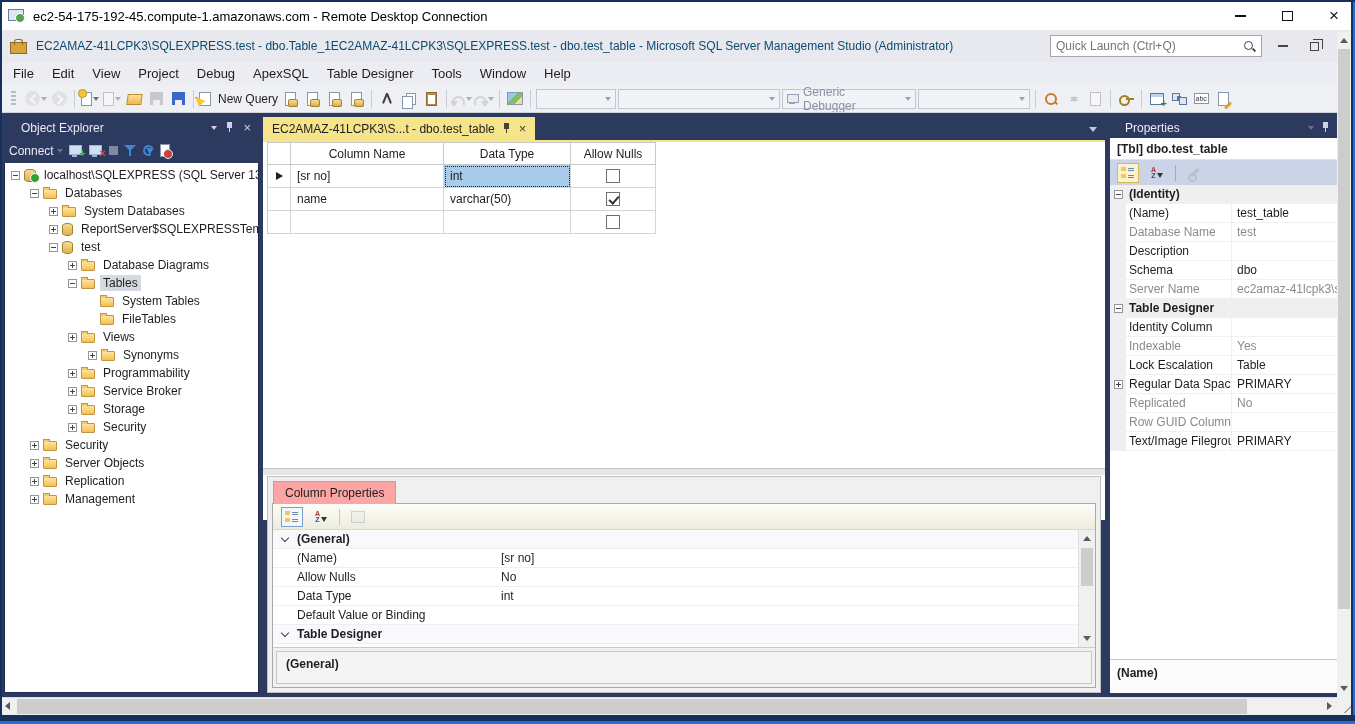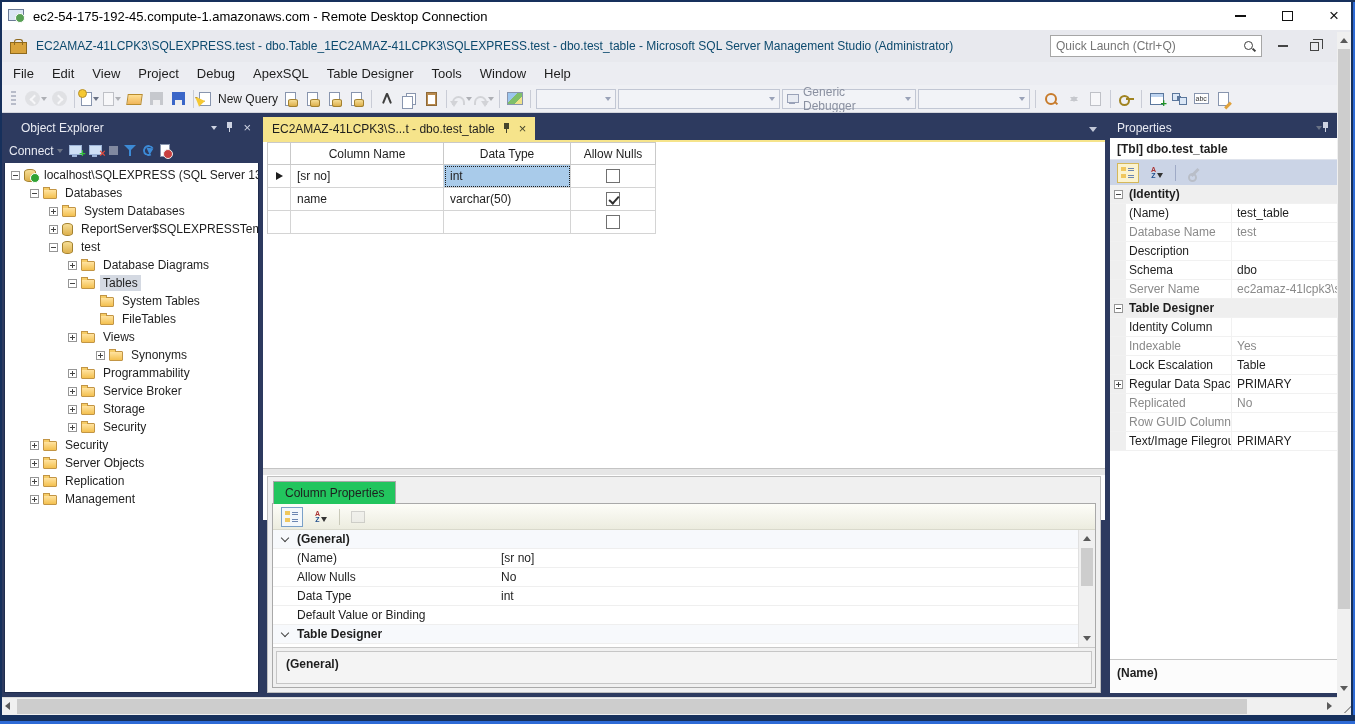--- a/index.html
+++ b/index.html
@@ -154,21 +154,21 @@
   .c0{width:23px}.c1{width:153px}.c2{width:127px}.c3{width:85px}
   .txt-cell{padding-left:6px}
   .sel-type{background:var(--selBlue,#a9cbea);outline:1px dotted #1e1e1e;outline-offset:-2px}
   .tri{margin:auto;width:0;height:0;border-left:7px solid #1e1e1e;border-top:4px solid transparent;border-bottom:4px solid transparent}
   .cb{width:14px;height:14px;border:1px solid #707070;background:#fff;margin:auto;position:relative}
   .cb.checked::before{content:"";position:absolute;left:2px;top:3px;width:8px;height:4px;border-left:2px solid #2f2f2f;border-bottom:2px solid #2f2f2f;transform:rotate(-48deg)}
   .splitter{position:absolute;left:0;right:0;top:351px;height:8px;background:#e6e6e6;border-top:1px solid #c4c4c4;border-bottom:1px solid #fff}
 
   
   .colprops{position:absolute;left:4px;right:4px;top:359px;bottom:0;background:#f0f0f0;border:1px solid #bfbfbf}
-  .cp-tab{position:absolute;top:4px;left:5px;height:23px;padding:0 11px;background:#22c55e;border:1px solid #a9a9a9;border-bottom:none;display:flex;align-items:center;font-size:12px;z-index:2}
+  .cp-tab{position:absolute;top:4px;left:5px;height:23px;padding:0 11px;background:#fca5a5;border:1px solid #a9a9a9;border-bottom:none;display:flex;align-items:center;font-size:12px;z-index:2}
   .cp-box{position:absolute;left:4px;right:4px;top:26px;bottom:4px;border:1px solid #a9a9a9;background:#f0f0f0;display:flex;flex-direction:column}
   .cp-toolbar{height:26px;background:linear-gradient(#fdfdf8,#ececdf);display:flex;align-items:center;gap:7px;padding:0 8px;border-bottom:1px solid #d9d9cc}
   .ppbtn{width:22px;height:20px;display:flex;align-items:center;justify-content:center;gap:1px}
   .ppbtn.sel{background:#f3f7fb;border:1px solid #7aa0c8}
   .ppbtn.dis{opacity:.45;filter:grayscale(1)}
   .cat-ico{width:14px;height:13px;background-image:linear-gradient(#f0c75e,#f0c75e),linear-gradient(#f0c75e,#f0c75e),linear-gradient(#6c86b2,#6c86b2),linear-gradient(#6c86b2,#6c86b2),linear-gradient(#6c86b2,#6c86b2),linear-gradient(#6c86b2,#6c86b2);background-size:5px 4px,5px 4px,6px 1px,6px 1px,6px 1px,6px 1px;background-position:0 1px,0 8px,7px 2px,7px 4px,7px 9px,7px 11px;background-repeat:no-repeat}
   .az-ico{display:flex;flex-direction:column;align-items:center;font-size:7px;line-height:6px;font-weight:bold;color:#1f4e8c}
   .az-ico::before{content:"A";color:#a33}
   .az-ico::after{content:"Z";color:#1f4e8c}
   .dar{width:0;height:0;border-left:3px solid transparent;border-right:3px solid transparent;border-top:5px solid #333;margin-top:6px}
@@ -183,21 +183,21 @@
   .chev{width:6px;height:6px;border-right:1.5px solid #444;border-bottom:1.5px solid #444;transform:rotate(45deg);position:absolute;left:9px;top:5px}
   .cp-name{position:absolute;left:24px;right:620px;overflow:hidden;white-space:nowrap}
   .cp-val{position:absolute;left:228px;overflow:hidden;white-space:nowrap}
   .cp-scroll{position:absolute;right:0;top:0;bottom:0;width:17px;background:#f0f0f0;border-left:1px solid #e0e0e0}
   .cp-desc{flex:1;margin:3px;border:1px solid #c6c6c6;background:#f4f4f4;padding:5px 9px;font-size:12px;font-weight:bold}
 
   
   .props{position:absolute;left:1110px;top:4px;width:227px;height:576px;background:#fff}
   .pp-title{height:21px;background:var(--navy,#2d3a5f);color:#e9ebf3;display:flex;align-items:center;padding:0 7px;font-size:12px}
   .pp-title .spacer{flex:1}
-  .pp-title > *{}
+  .pp-title > *{margin-left:8px}
   .pp-obj{height:22px;display:flex;align-items:center;padding:0 7px;font-weight:bold;font-size:12px;background:#fff;border-bottom:1px solid #dfe3ec}
   .pp-toolbar{height:25px;background:var(--propsTb,#cbd4e6);display:flex;align-items:center;gap:7px;padding:0 7px}
   .pp-toolbar .ppbtn.sel{background:#fbf3cf;border:1px solid #d5b85a}
   .vsep{width:1px;height:16px;background:#9faac6}
   .pp-grid{position:absolute;left:0;right:0;top:68px;bottom:34px;background:#fff;overflow:hidden}
   .pp-row{height:19px;display:flex;align-items:stretch;font-size:12px;border-bottom:1px solid #f1f1f1}
   .pp-gutter{width:16px;background:#efefef;flex:none;display:flex;align-items:center;justify-content:center}
   .pp-gutter .exp{margin:0}
   .pp-row.cat{background:#efefef;font-weight:bold}
   .pp-catlabel{display:flex;align-items:center;padding-left:3px;flex:1}
@@ -455,21 +455,21 @@
           <div class="tree-row" style="padding-left: 82px;">
             <span class="exp-spacer"></span>
             <span class="tico folder"></span>
             <span class="tlabel">FileTables</span>
           </div>
           <div class="tree-row" style="padding-left: 63px; text-align: center;">
             <span class="exp plus"></span>
             <span class="tico folder"></span>
             <span class="tlabel">Views</span>
           </div>
-          <div class="tree-row" style="padding-left: 83px; margin-left: 8px;">
+          <div class="tree-row" style="padding-left: 83px;">
             <span class="exp plus"></span>
             <span class="tico folder"></span>
             <span class="tlabel">Synonyms</span>
           </div>
           <div class="tree-row" style="padding-left: 63px; text-align: center;">
             <span class="exp plus"></span>
             <span class="tico folder"></span>
             <span class="tlabel">Programmability</span>
           </div>
           <div class="tree-row" style="padding-left: 63px; text-align: right;">

